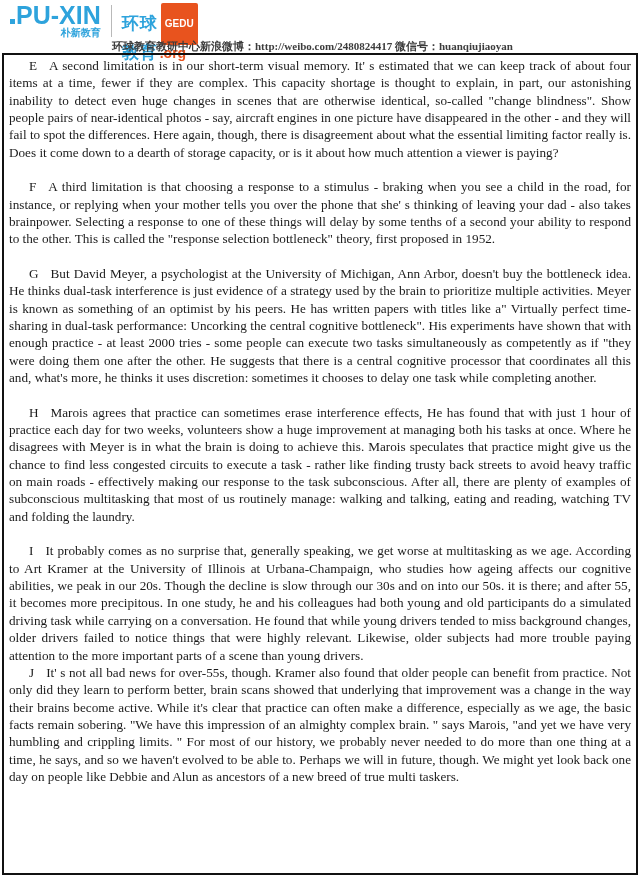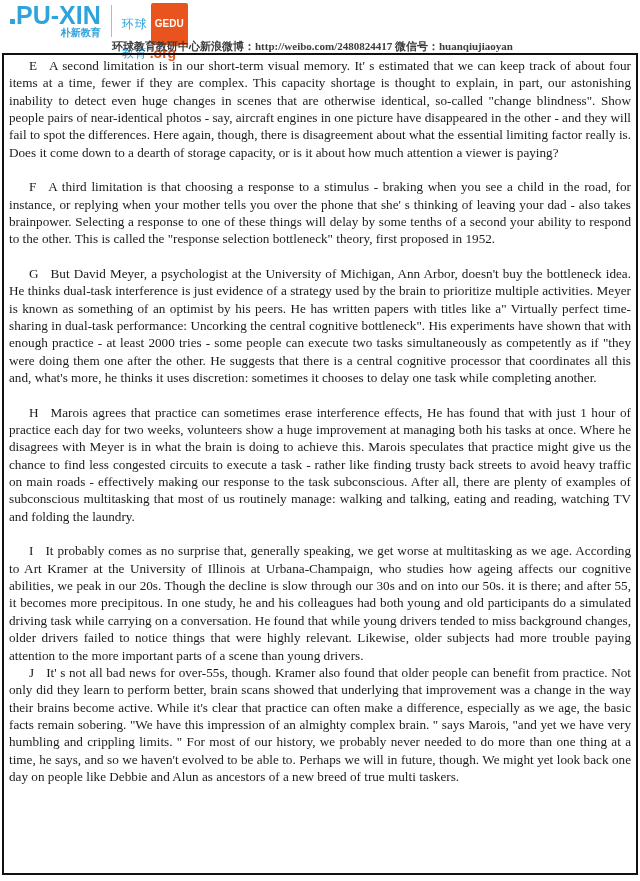--- a/index.html
+++ b/index.html
@@ -20,21 +20,21 @@
     line-height:24px; color:var(--logo-blue); letter-spacing:0px;
   }
   .puxin-dot { position:absolute; left:0; top:16px; width:5px; height:5px; background:var(--logo-blue); }
   .puxin-sub {
     font-family:"Liberation Sans", sans-serif; font-weight:bold; font-size:10px;
     color:var(--logo-blue); text-align:right; line-height:11px;
   }
   .logo-divider { width:1px; height:32px; background:#b9b9b9; margin:2px 10px 0 10px; }
   .gedu-logo { font-family:"Liberation Sans", sans-serif; line-height:16px; }
   .gedu-row { display:flex; align-items:center; }
-  .gedu-cn { font-weight:normal; font-size:12px; color:var(--logo-blue); letter-spacing:1px; }
+  .gedu-cn { font-weight:bold; font-size:17px; color:var(--logo-blue); letter-spacing:1px; }
   .gedu-badge {
     background:var(--logo-orange); color:#ffffff; font-weight:bold; font-size:10px;
     padding:15px 4px; border-radius:2px; margin-left:3px; line-height:12px;
   }
   .gedu-org { color:var(--logo-orange); font-weight:bold; font-size:14px; margin-left:2px; }
   .tagline {
     position:absolute; top:39px; left:112px; font-size:11px; font-weight:bold;
     color:#3c3c3c; letter-spacing:0px; white-space:nowrap;
   }
   

